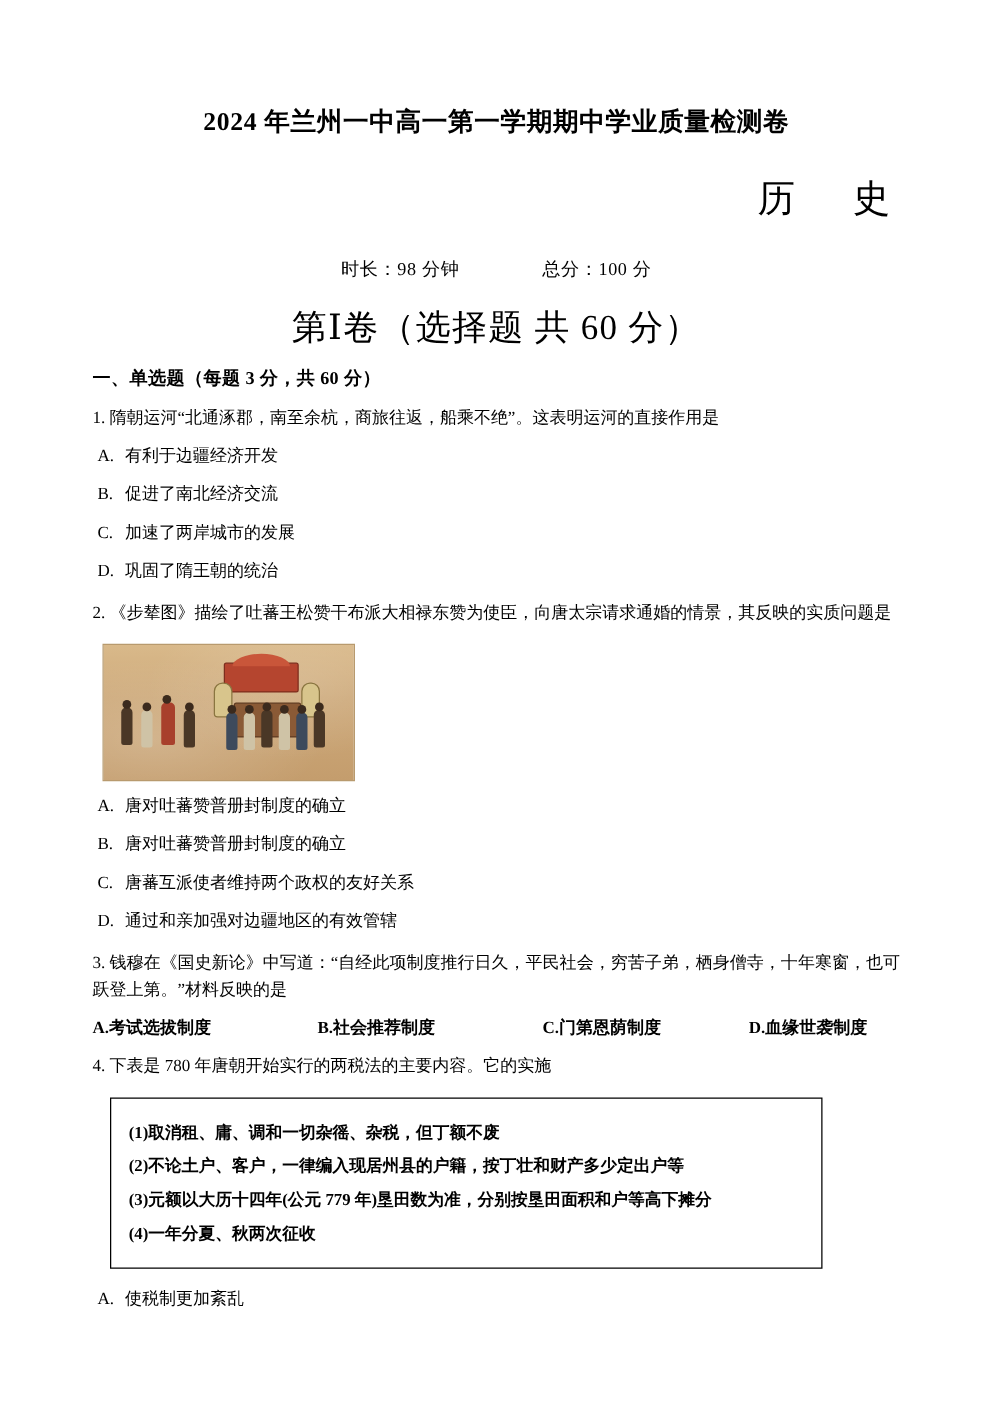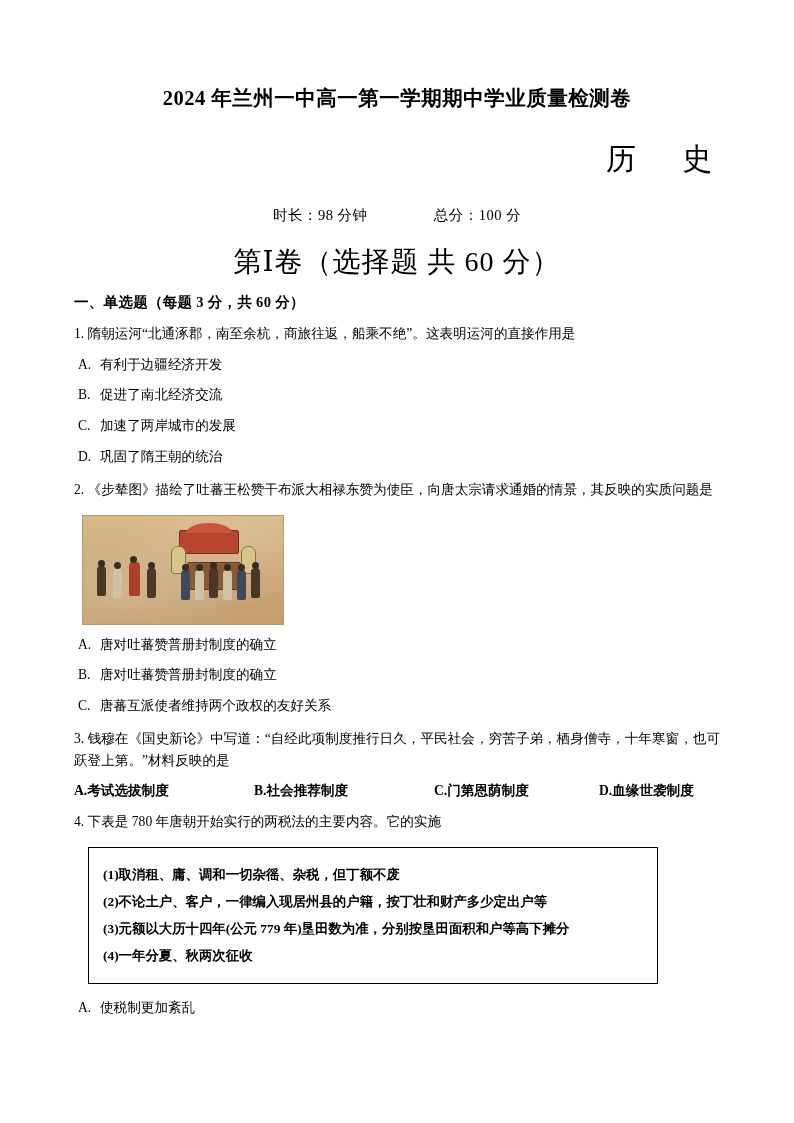--- a/index.html
+++ b/index.html
@@ -243,20 +243,23 @@
 
   <div class="opt">
     <span class="lbl">A.</span><span>唐对吐蕃赞普册封制度的确立</span>
   </div>
   <div class="opt">
     <span class="lbl">B.</span><span>唐对吐蕃赞普册封制度的确立</span>
   </div>
   <div class="opt">
     <span class="lbl">C.</span><span>唐蕃互派使者维持两个政权的友好关系</span>
   </div>
+  <div class="opt">
+    <span class="lbl">D.</span><span>通过和亲加强对边疆地区的有效管辖</span>
+  </div>
 
   <div class="q">
     <span class="q-num">3.</span>
     <span>钱穆在《国史新论》中写道：“自经此项制度推行日久，平民社会，穷苦子弟，栖身僧寺，十年寒窗，也可跃登上第。”材料反映的是</span>
   </div>
   <div class="opts-inline">
     <span class="cell c1">
       <span class="lbl">A.</span><span>考试选拔制度</span>
     </span>
     <span class="cell c2">

